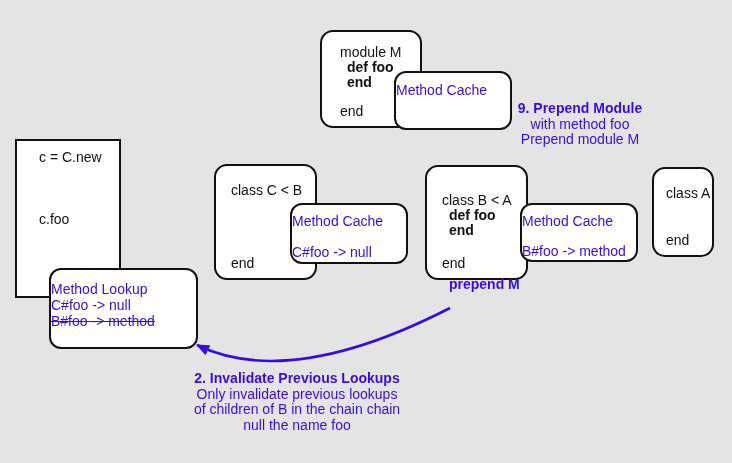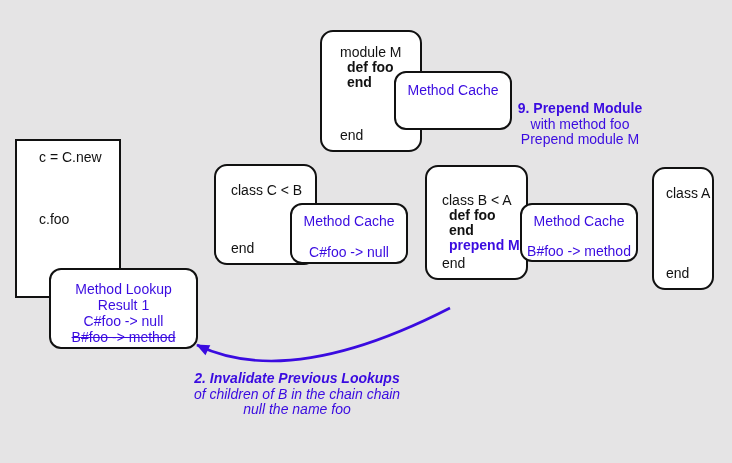--- a/index.html
+++ b/index.html
@@ -25,26 +25,26 @@
     background:var(--fill);
     border:2px solid var(--ink);
     box-sizing:border-box;
     line-height:15px;
   }
   .rounded{border-radius:13px;}
   .cachebox{
     border-radius:12px;
     border-width:2.5px;
     color:var(--accent);
-    text-align:center;
+    text-align:left;
   }
   .codeline{white-space:pre;}
   .ind{padding-left:7px;font-weight:bold;}
   .footer-end{position:absolute;bottom:7px;}
-  .accent{color:var(--accent);}
+  .accent{color:var(--accent);margin-top:39px;}
   .strike{text-decoration:line-through;}
   .annotation{
     position:absolute;
     text-align:center;
     color:var(--accent);
     line-height:15.5px;
   }
   .annotation .heading{font-weight:bold;}
   .arrow-layer{
     position:absolute;left:0;top:0;
@@ -69,32 +69,32 @@
       </marker>
     </defs>
     <path class="arrow-path" d="M 450 308 Q 290 390 197 345" marker-end="url(#ah)"></path>
   </svg>
 
   <div class="box" style="left:15px;top:139px;width:106px;height:159px;padding:9px 0 0 22px;">
     <div class="codeline">c = C.new</div>
     <div class="codeline" style="margin-top:47px;">c.foo</div>
   </div>
 
-  <div class="box rounded" style="left:320px;top:30px;width:102px;height:122px;padding:13px 0 0 18px;">
+  <div class="box rounded" style="left:320px;top:30px;width:102px;height:98px;padding:13px 0 0 18px;">
     <div class="codeline">module M</div>
     <div class="codeline ind">def foo</div>
     <div class="codeline ind">end</div>
     <div class="codeline footer-end" style="left:18px;">end</div>
   </div>
 
   <div class="box rounded cachebox" style="left:394px;top:71px;width:118px;height:59px;padding-top:10px;">
     <div>Method Cache</div>
   </div>
 
-  <div class="box rounded" style="left:214px;top:164px;width:103px;height:101px;padding:17px 0 0 15px;">
+  <div class="box rounded" style="left:214px;top:164px;width:103px;height:116px;padding:17px 0 0 15px;">
     <div class="codeline">class C &lt; B</div>
     <div class="codeline footer-end" style="left:15px;">end</div>
   </div>
 
   <div class="box rounded cachebox" style="left:290px;top:203px;width:118px;height:61px;padding-top:9px;">
     <div>Method Cache</div>
     <div style="margin-top:16px;">C#foo -&gt; null</div>
   </div>
 
   <div class="box rounded" style="left:425px;top:165px;width:103px;height:115px;padding:26px 0 0 15px;">
@@ -103,37 +103,37 @@
     <div class="codeline ind">end</div>
     <div class="codeline ind accent">prepend M</div>
     <div class="codeline footer-end" style="left:15px;">end</div>
   </div>
 
   <div class="box rounded cachebox" style="left:520px;top:203px;width:118px;height:59px;padding-top:9px;">
     <div>Method Cache</div>
     <div style="margin-top:15px;">B#foo -&gt; method</div>
   </div>
 
-  <div class="box rounded" style="left:652px;top:167px;width:62px;height:123px;padding:17px 0 0 12px;">
+  <div class="box rounded" style="left:652px;top:167px;width:62px;height:90px;padding:17px 0 0 12px;">
     <div class="codeline">class A</div>
     <div class="codeline footer-end" style="left:12px;">end</div>
   </div>
 
   <div class="box rounded cachebox" style="left:49px;top:268px;width:149px;height:81px;padding-top:11px;line-height:16px;">
     <div>Method Lookup</div>
-    <div>Result 1</div>
     <div>C#foo -&gt; null</div>
     <div class="strike">B#foo -&gt; method</div>
   </div>
 
   <div class="annotation" style="left:500px;top:101px;width:160px;">
     <div class="heading">9. Prepend Module</div>
     <div>with method foo</div>
     <div>Prepend module M</div>
   </div>
 
-  <div class="annotation" style="left:177px;top:371px;width:240px;font-style:italic;">
+  <div class="annotation" style="left:177px;top:371px;width:240px;">
     <div class="heading">2. Invalidate Previous Lookups</div>
+    <div>Only invalidate previous lookups</div>
     <div>of children of B in the chain chain</div>
     <div>null the name foo</div>
   </div>
 
 </div>
 
 </body></html>

